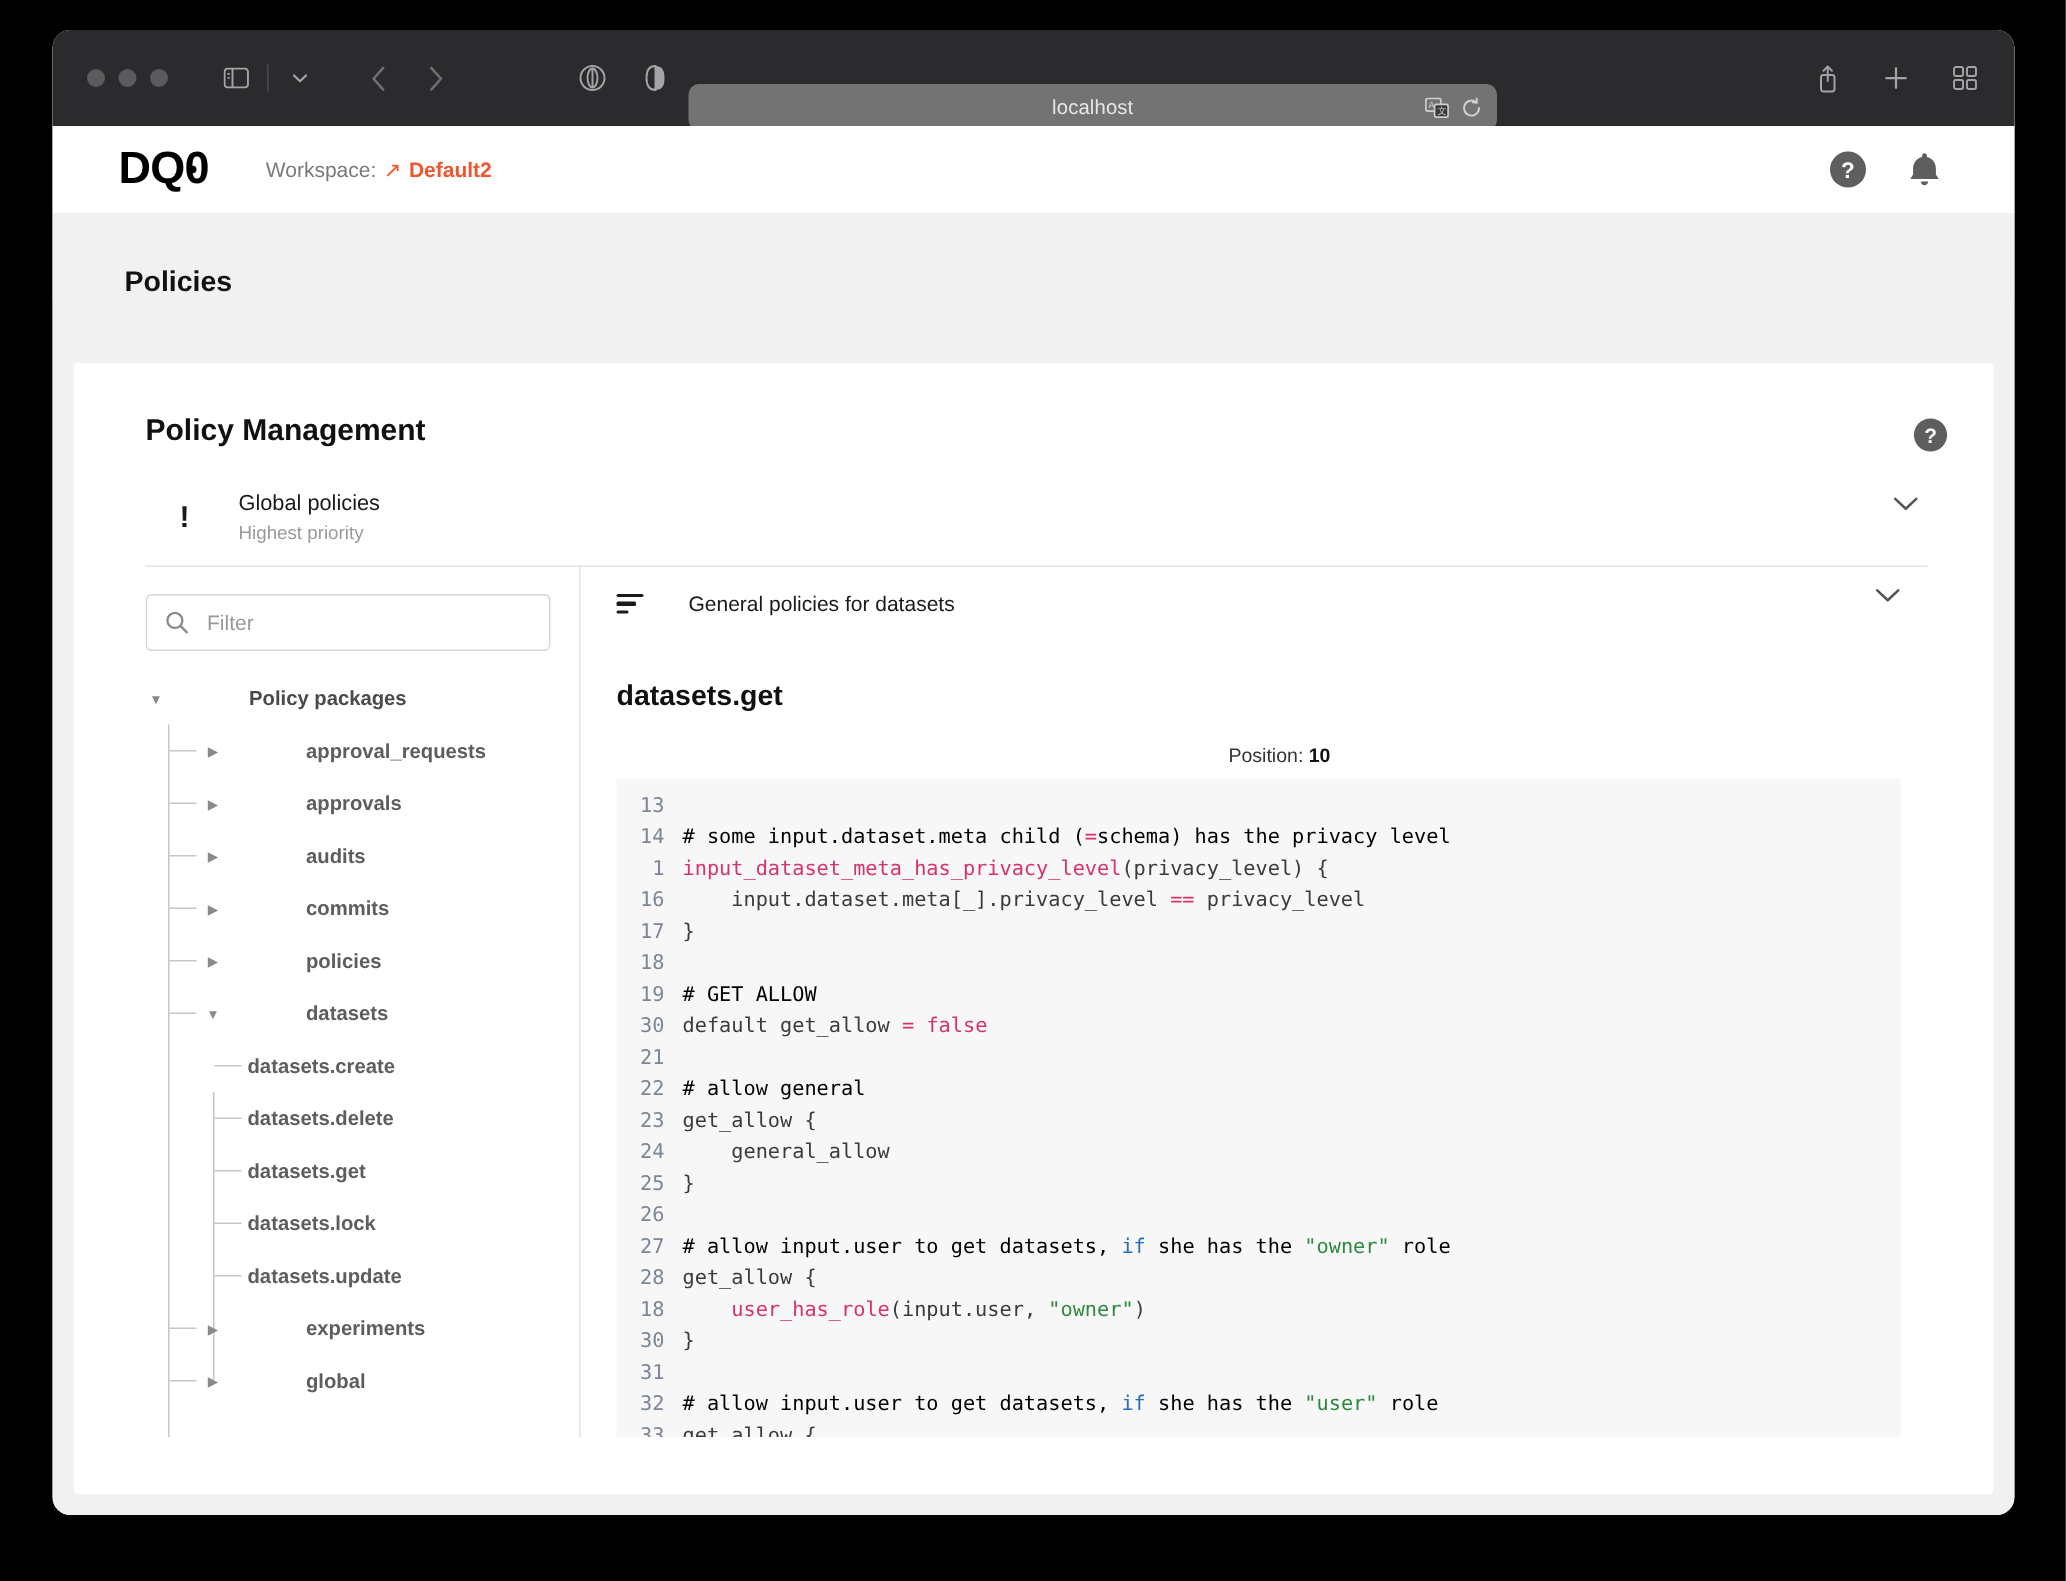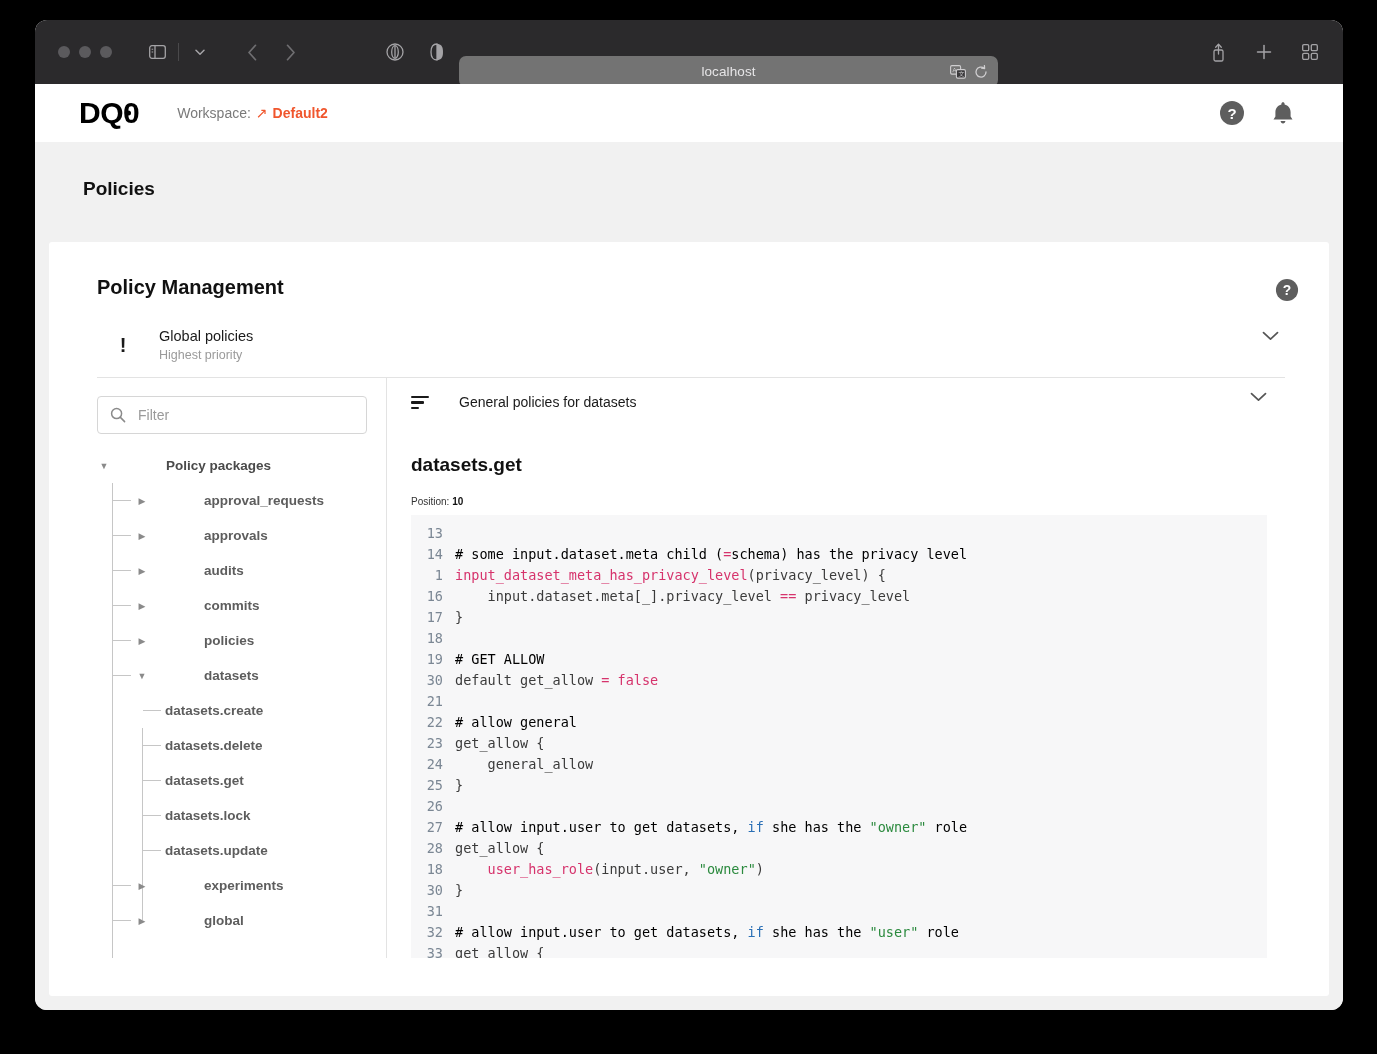--- a/index.html
+++ b/index.html
@@ -188,21 +188,21 @@
   }
   .sort-icon { display: flex; flex-direction: column; gap: 3px; width: 18px; }
   .sort-icon i { display: block; height: 2.5px; background: #1a1a1a; border-radius: 1px; }
   .sort-icon i:nth-child(1) { width: 18px; }
   .sort-icon i:nth-child(2) { width: 13px; }
   .sort-icon i:nth-child(3) { width: 8px; }
   .sec-title { margin-left: 30px; font-size: 14px; color: #1a1a1a; }
   .sec-chevron { position: absolute; right: 28px; top: 14px; color: #555; }
 
   .policy-name { margin: 28px 0 0 24px; font-size: 19px; font-weight: bold; color: #111; }
-  .position-line { margin: 20px 0 8px 24px; font-size: 10px; color: #333; }
+  .position-line { margin: 20px 0 8px 24px; font-size: 13px; color: #333; text-align: center; }
   .position-line b { color: #111; }
 
   .code-block {
     margin-left: 24px;
     margin-right: 28px;
     background: #f7f7f8;
     height: 480px;
     overflow: hidden;
     padding: 8px 0 0 0;
     font-family: "DejaVu Sans Mono", monospace;

